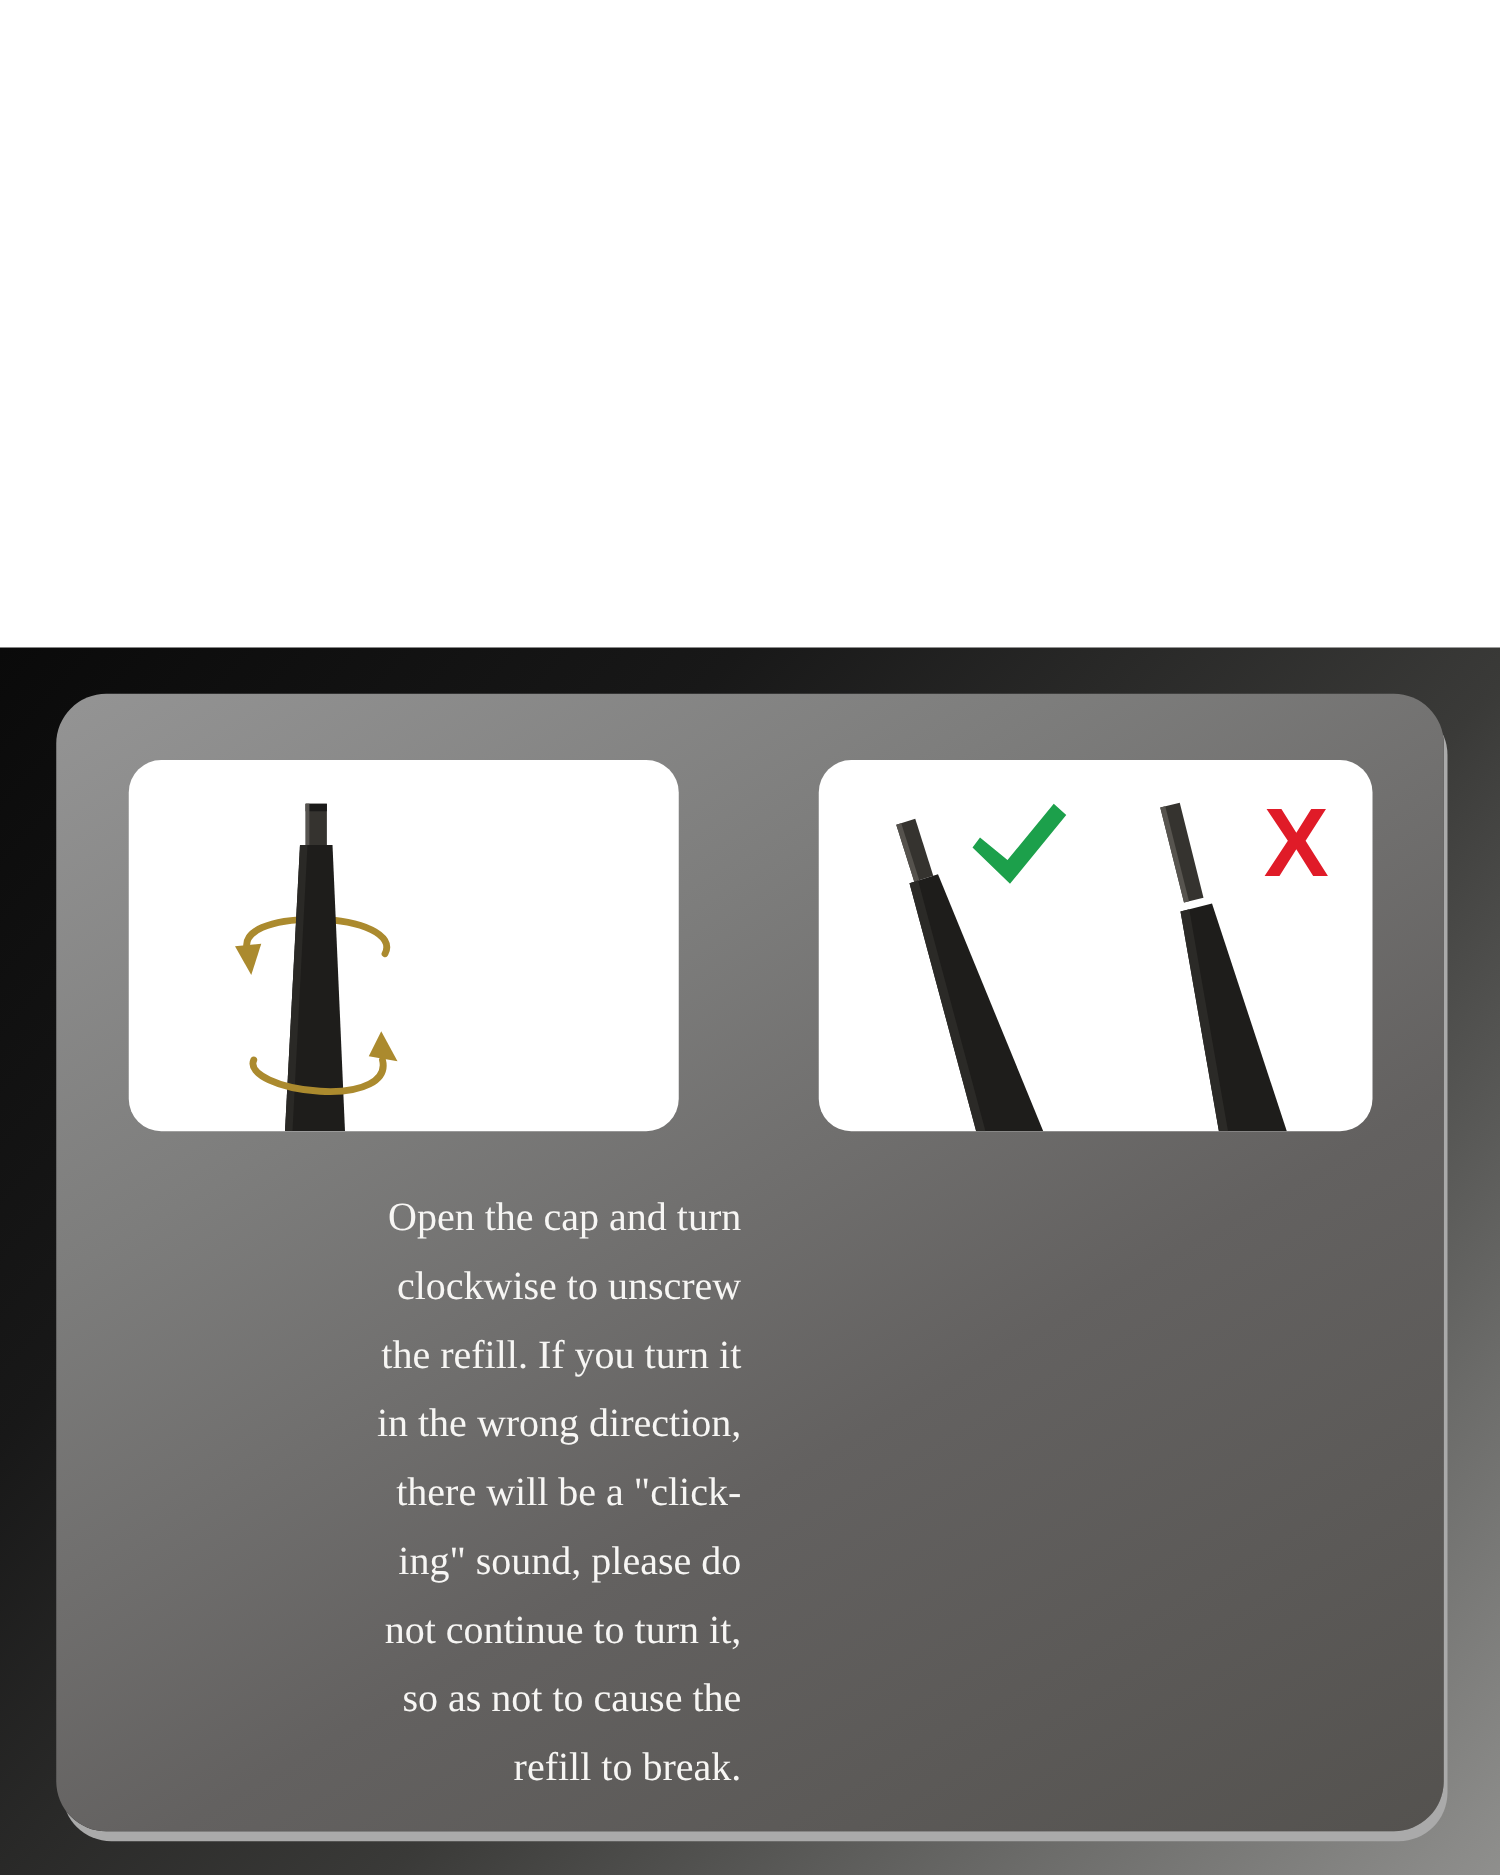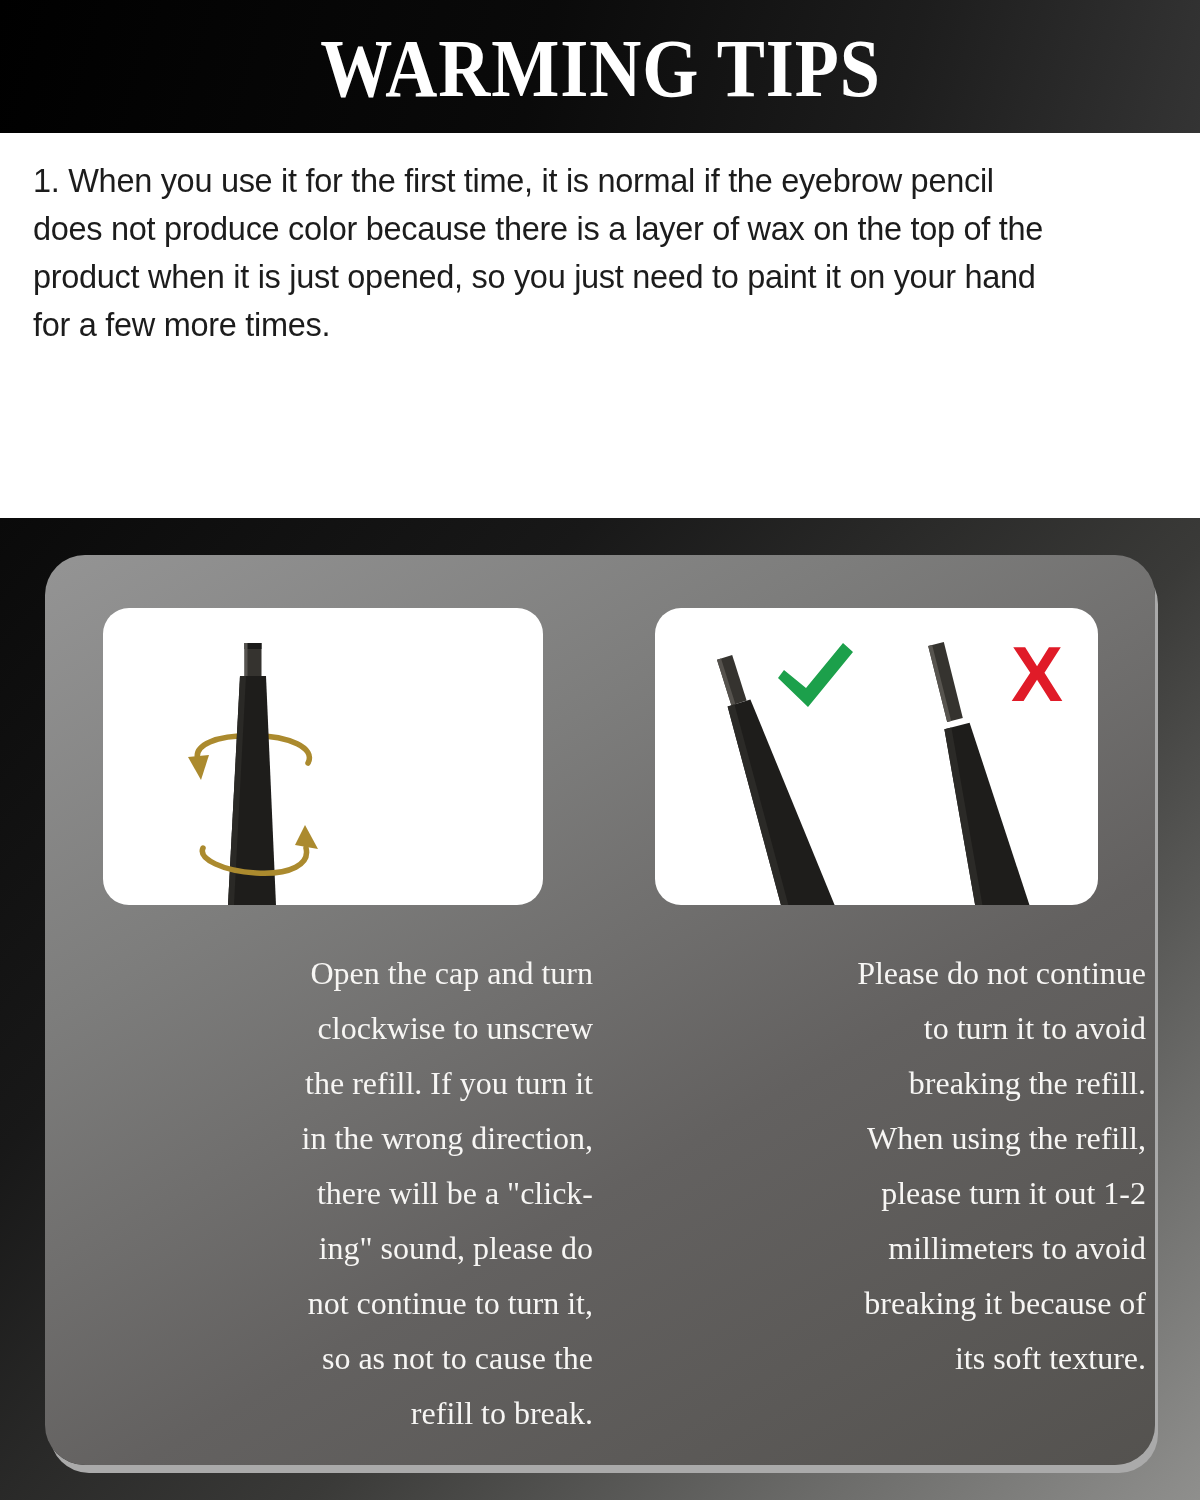--- a/index.html
+++ b/index.html
@@ -55,29 +55,22 @@
     white-space:pre-line;
   }
   .caption.left{left:8px;}
   .caption.right{left:561px;}
 </style>
 </head>
 <body>
 
 <div class="page">
 
-  <div class="header-band">
-    <div class="header-title">WARMING TIPS</div>
-  </div>
 
   <div class="intro">
-    <p>1. When you use it for the first time, it is normal if the eyebrow pencil
-does not produce color because there is a layer of wax on the top of the
-product when it is just opened, so you just need to paint it on your hand
-for a few more times.</p>
   </div>
 
   <div class="dark-section">
     <div class="panel">
 
       <div class="card left">
         <svg viewBox="0 0 440 297" preserveAspectRatio="none">
 
           <g>
             <path d="M 205,155 C 213,140 186,128 151,127.5 C 113,127 90,137 95,152" fill="none" stroke="#ab8a2e" stroke-width="5.5" stroke-linecap="round"></path>
@@ -124,25 +117,17 @@
 
       <div class="caption left">Open the cap and turn
 clockwise to unscrew
 the refill. If you turn it
 in the wrong direction,
 there will be a "click-
 ing" sound, please do
 not continue to turn it,
 so as not to cause the
 refill to break.</div>
-      <div class="caption right">Please do not continue
-to turn it to avoid
-breaking the refill.
-When using the refill,
-please turn it out 1-2
-millimeters to avoid
-breaking it because of
-its soft texture.</div>
 
     </div>
   </div>
 
 </div>
 
 </body></html>

